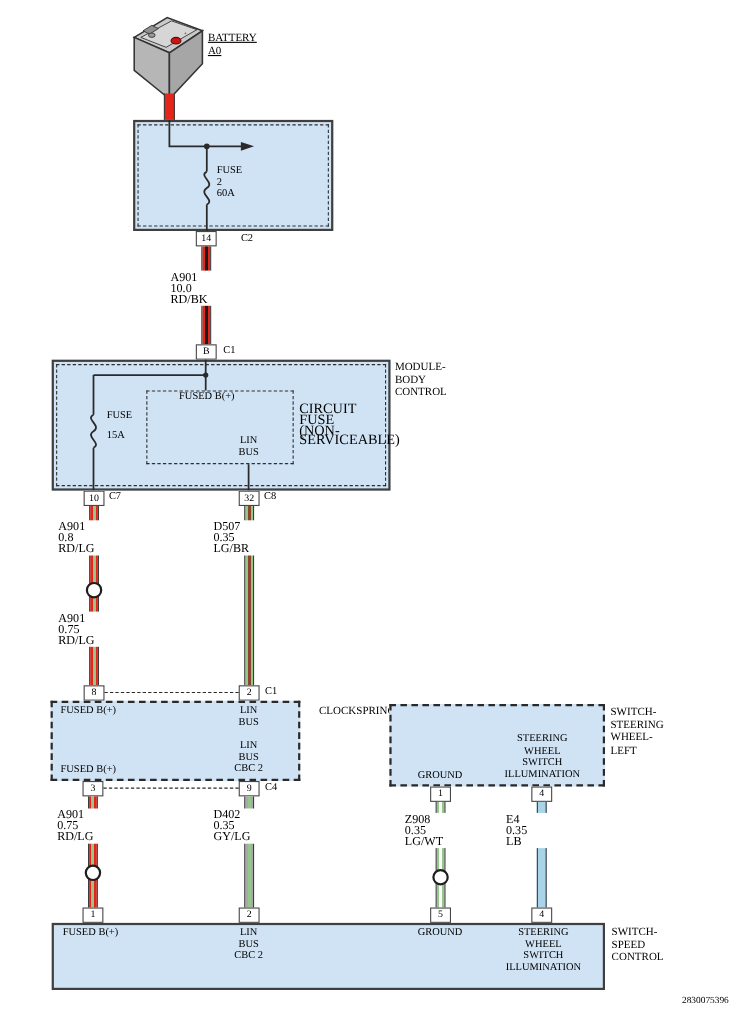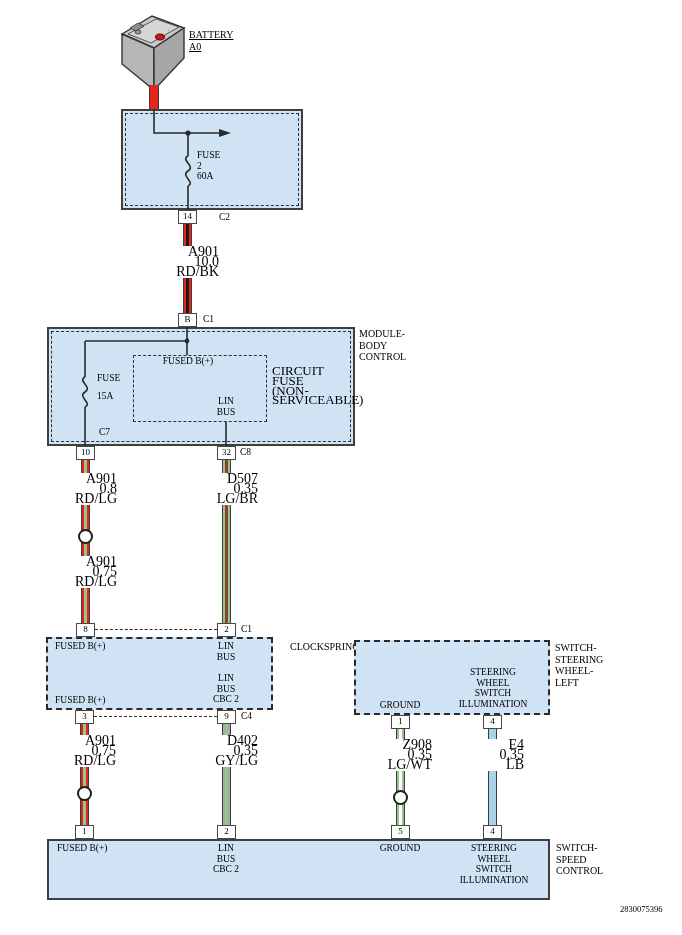--- a/index.html
+++ b/index.html
@@ -14,21 +14,21 @@
   .subbox { position:absolute; border:1px dashed #2f2f2f; background:transparent; }
 
   
   .lbl { position:absolute; font-size:10px; line-height:11.5px; white-space:nowrap; }
   .lbl .ln { display:block; }
   .inlbl { position:absolute; font-size:9.5px; line-height:10.5px; white-space:nowrap; }
   .inlbl .ln { display:block; }
   .ctr { text-align:center; white-space:normal; }
 
   
-  .wlbl { position:absolute; width:64px; font-size:14px; line-height:10px; text-align:right; background:#fff; padding:1px 0; }
+  .wlbl { position:absolute; width:64px; font-size:11px; line-height:10px; text-align:left; background:#fff; padding:1px 0; }
   .wlbl .ln { display:block; }
 
   
   .pin { position:absolute; width:19px; height:14px; background:#fff; border:1.2px solid #474747; font-size:9px; line-height:11.5px; text-align:center; }
   .conn { position:absolute; font-size:9.5px; white-space:nowrap; }
   .dashline { position:absolute; height:0; border-top:1.5px dashed #2a2a2a; }
 
   
   .wire { position:absolute; width:9px; border-left:1px solid #3c3c3c; border-right:1px solid #3c3c3c; }
   .w-rd   { background:#e52519; }
@@ -115,21 +115,21 @@
     <span class="ln">BUS</span>
   </div>
   <div class="inlbl" style="left:97px; top:373px;">FUSE</div>
   <div class="inlbl" style="left:97px; top:391px;">15A</div>
   <div class="lbl" style="left:359px; top:328px;">
     <span class="ln">MODULE-</span>
     <span class="ln">BODY</span>
     <span class="ln">CONTROL</span>
   </div>
   <div class="pin" style="left:76px; top:446px;">10</div>
-  <div class="conn" style="left:99px; top:427px;">C7</div>
+  <div class="conn" style="left:99px; top:447px;">C7</div>
   <div class="pin" style="left:217px; top:446px;">32</div>
   <div class="conn" style="left:240px; top:447px;">C8</div>
 
   <div class="wire w-rdlg" style="left:81px; top:460px; height:163px;"></div>
   <div class="wlbl" style="left:53px; top:473px;">
     <span class="ln">A901</span>
     <span class="ln">0.8</span>
     <span class="ln">RD/LG</span>
   </div>
   <div class="splice" style="left:78px; top:529px;"></div>

